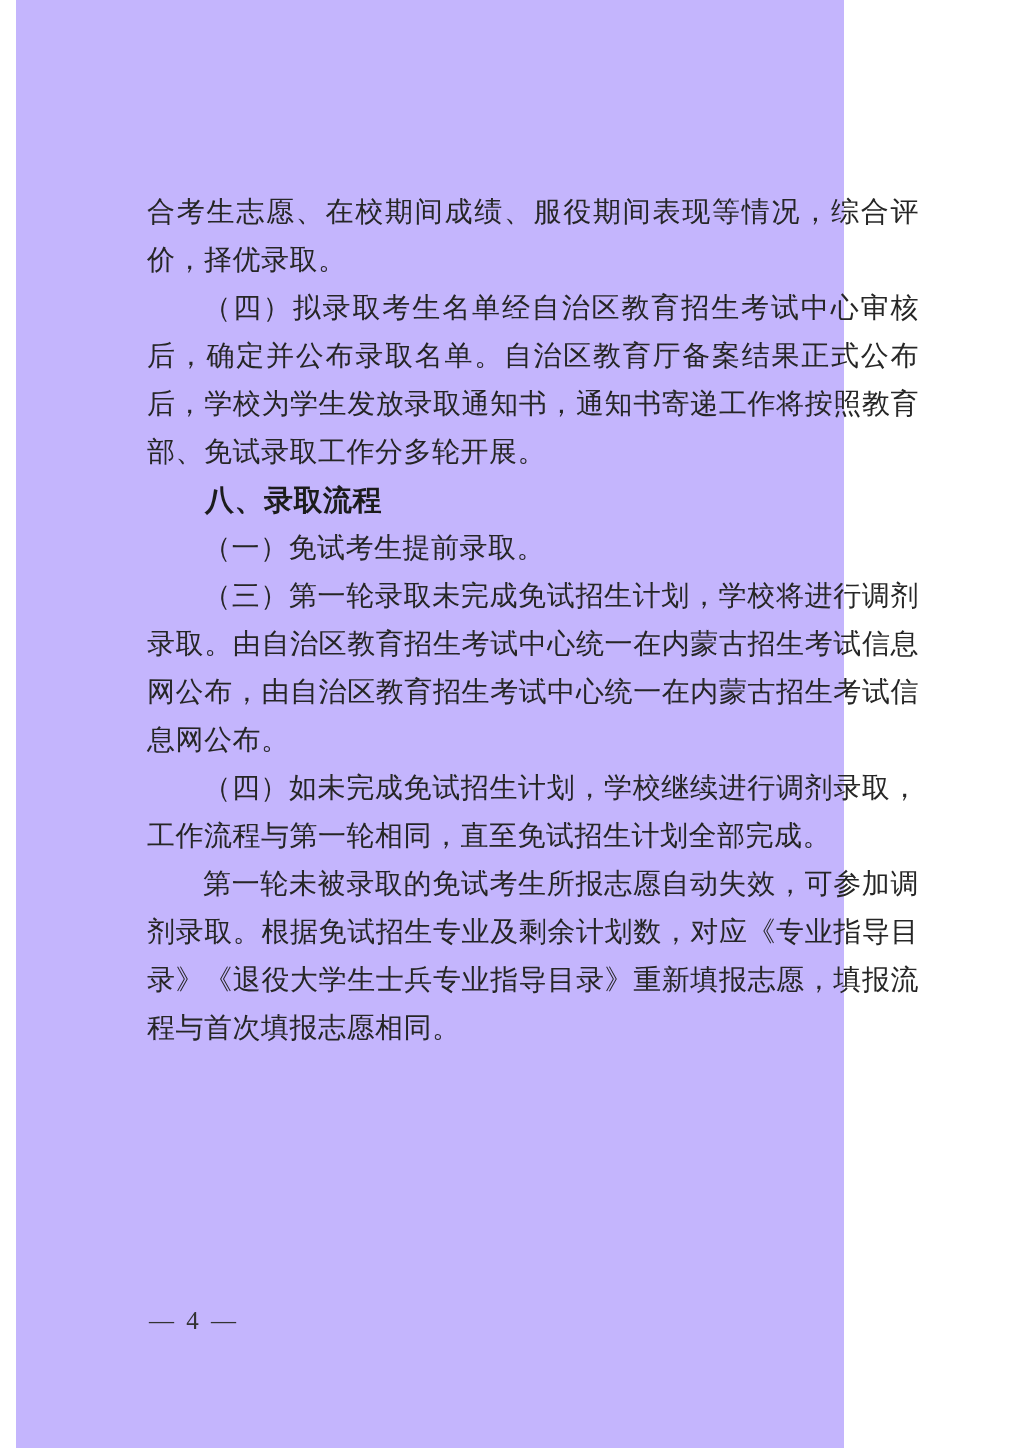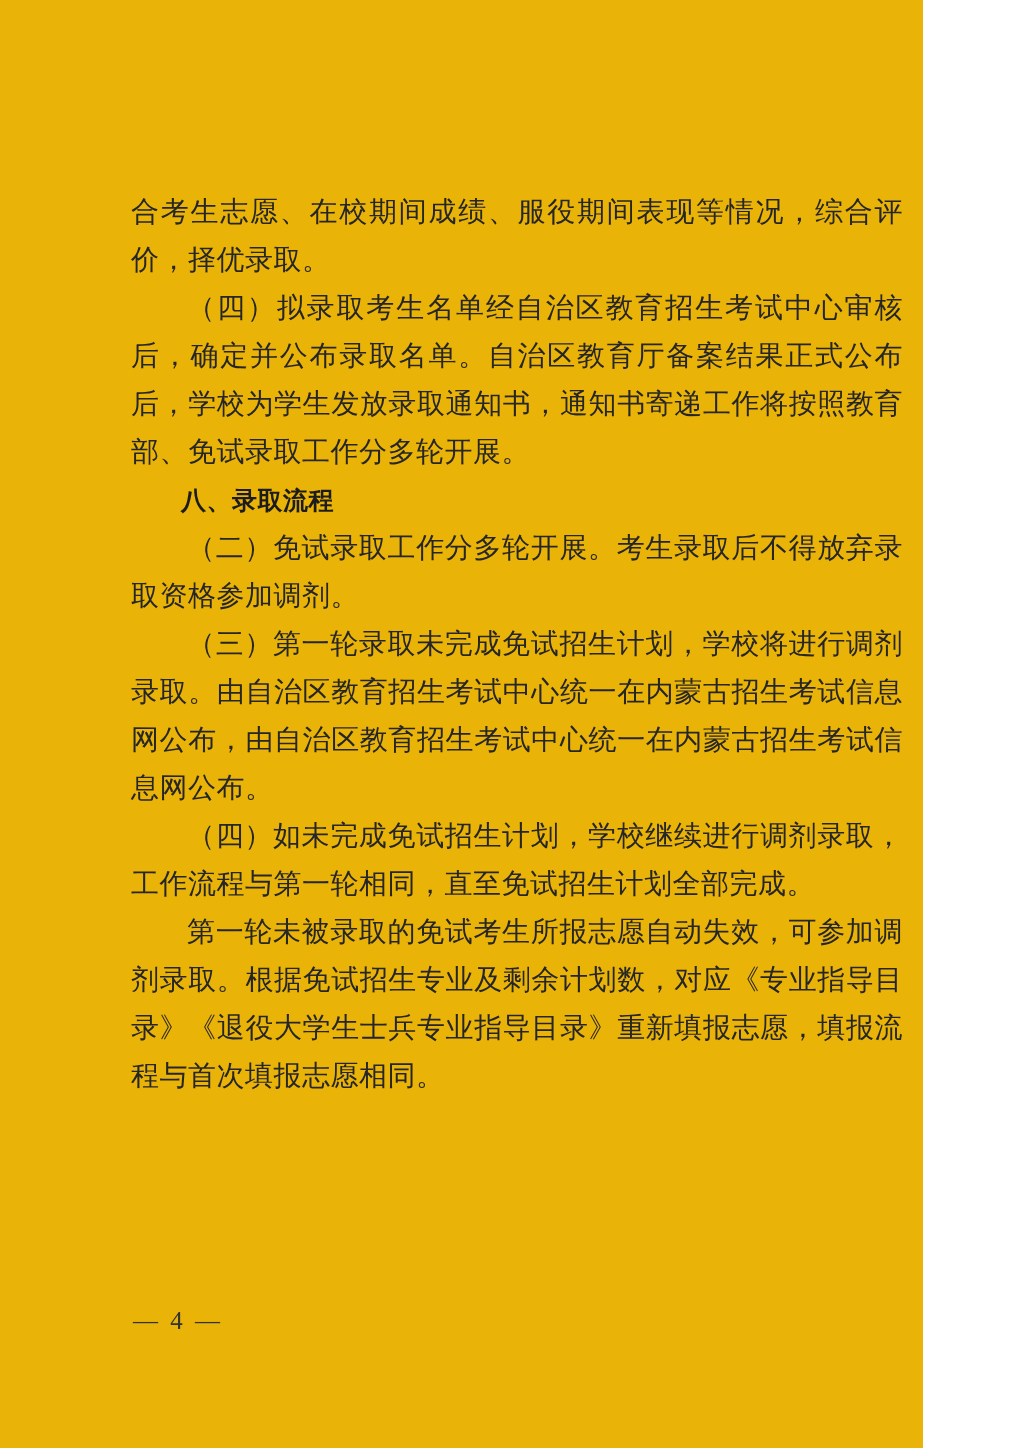--- a/index.html
+++ b/index.html
@@ -9,24 +9,24 @@
   }
   body {
     width: 1024px;
     height: 1448px;
     background: #ffffff;
     position: relative;
     overflow: hidden;
   }
   .page {
     position: absolute;
-    left: 0; top: 0;
-    width: 923px;
+    left: 16px; top: 0;
+    width: 828px;
     height: 1448px;
-    background: #eab308;
+    background: #c4b5fd;
   }
   .content {
     position: absolute;
     left: 131px;
     top: 188px;
     width: 772px;
     font-family: "Liberation Serif", serif;
     font-size: 28px;
     line-height: 48px;
     color: #262626;
@@ -37,21 +37,21 @@
     margin: 0;
     text-indent: 2em;
   }
   .para.no-indent {
     text-indent: 0;
   }
   .section-heading {
     margin: 0;
     font-family: "Liberation Sans", sans-serif;
     font-weight: 700;
-    font-size: 25px;
+    font-size: 29px;
     line-height: 48px;
     text-indent: 2em;
     color: #1c1c1c;
     text-align: left;
   }
   .page-number {
     position: absolute;
     left: 133px;
     top: 1306px;
     font-family: "Liberation Serif", serif;
@@ -67,22 +67,22 @@
 <div class="page">
 
   <div class="content">
     <p class="para no-indent">合考生志愿、在校期间成绩、服役期间表现等情况，综合评价，择优录取。</p>
 
 
     <p class="para">（四）拟录取考生名单经自治区教育招生考试中心审核后，确定并公布录取名单。自治区教育厅备案结果正式公布后，学校为学生发放录取通知书，通知书寄递工作将按照教育部、免试录取工作分多轮开展。</p>
 
     <h2 class="section-heading">八、录取流程</h2>
 
+    <p class="para">（一）免试考生提前录取。</p>
 
-    <p class="para">（二）免试录取工作分多轮开展。考生录取后不得放弃录取资格参加调剂。</p>
 
     <p class="para">（三）第一轮录取未完成免试招生计划，学校将进行调剂录取。由自治区教育招生考试中心统一在内蒙古招生考试信息网公布，由自治区教育招生考试中心统一在内蒙古招生考试信息网公布。</p>
 
     <p class="para">（四）如未完成免试招生计划，学校继续进行调剂录取，工作流程与第一轮相同，直至免试招生计划全部完成。</p>
 
     <p class="para">第一轮未被录取的免试考生所报志愿自动失效，可参加调剂录取。根据免试招生专业及剩余计划数，对应《专业指导目录》《退役大学生士兵专业指导目录》重新填报志愿，填报流程与首次填报志愿相同。</p>
   </div>
 
   <div class="page-number">— 4 —</div>
 

